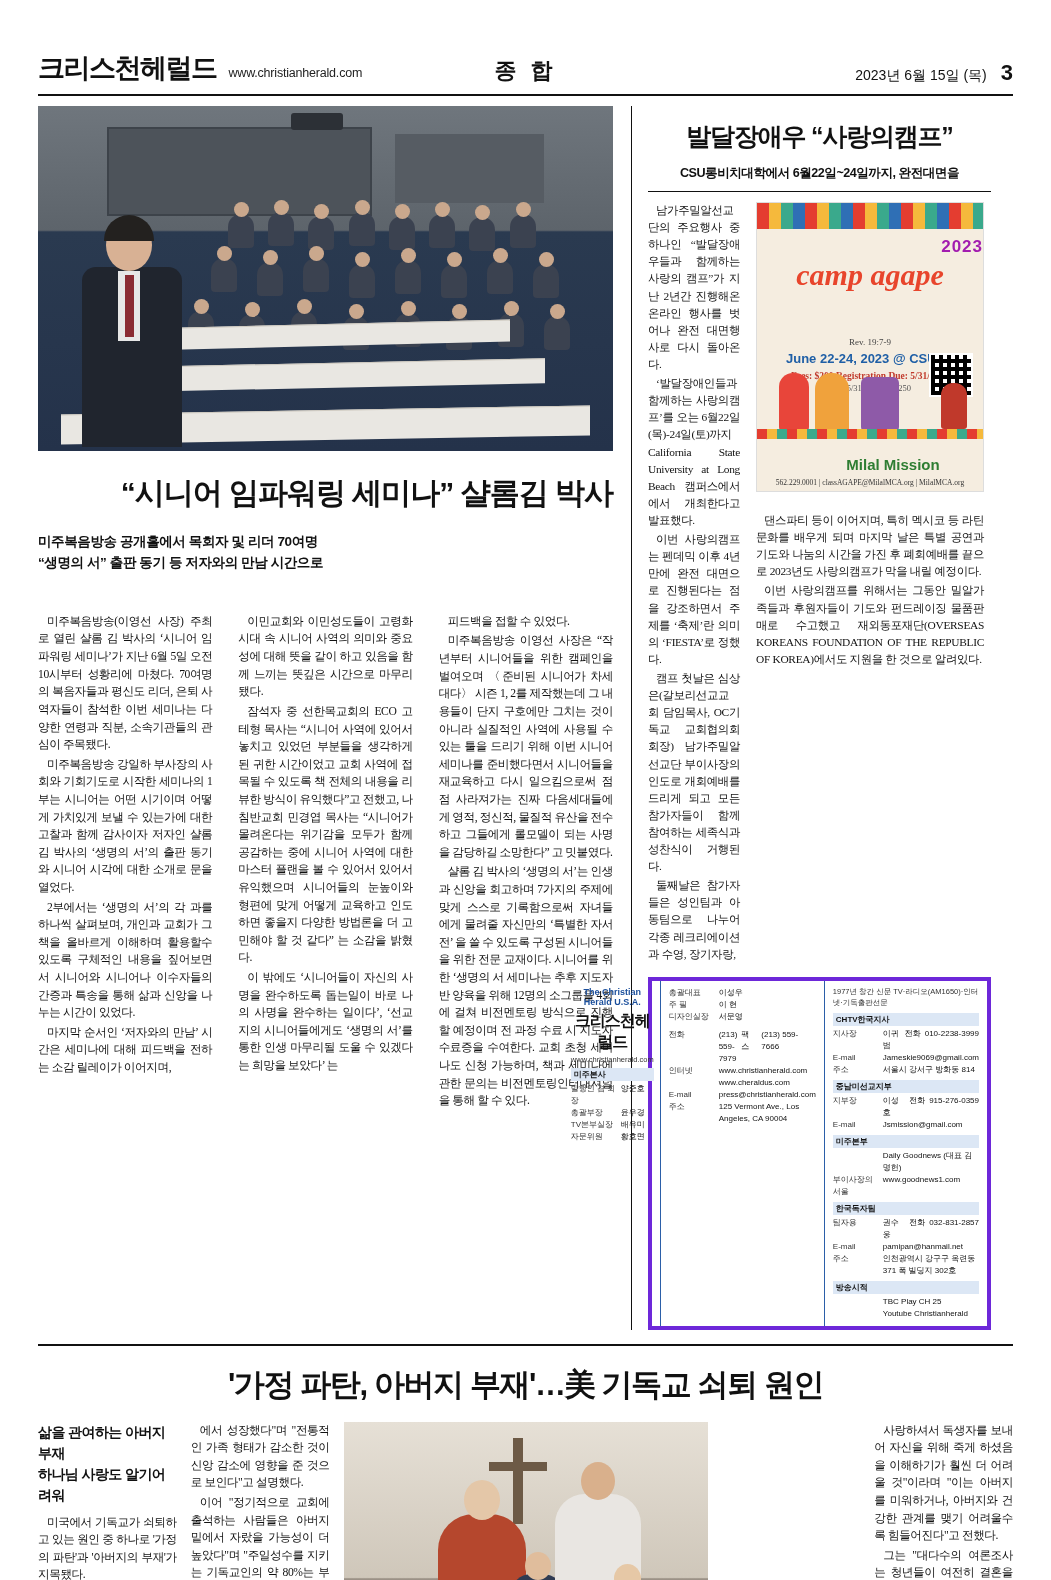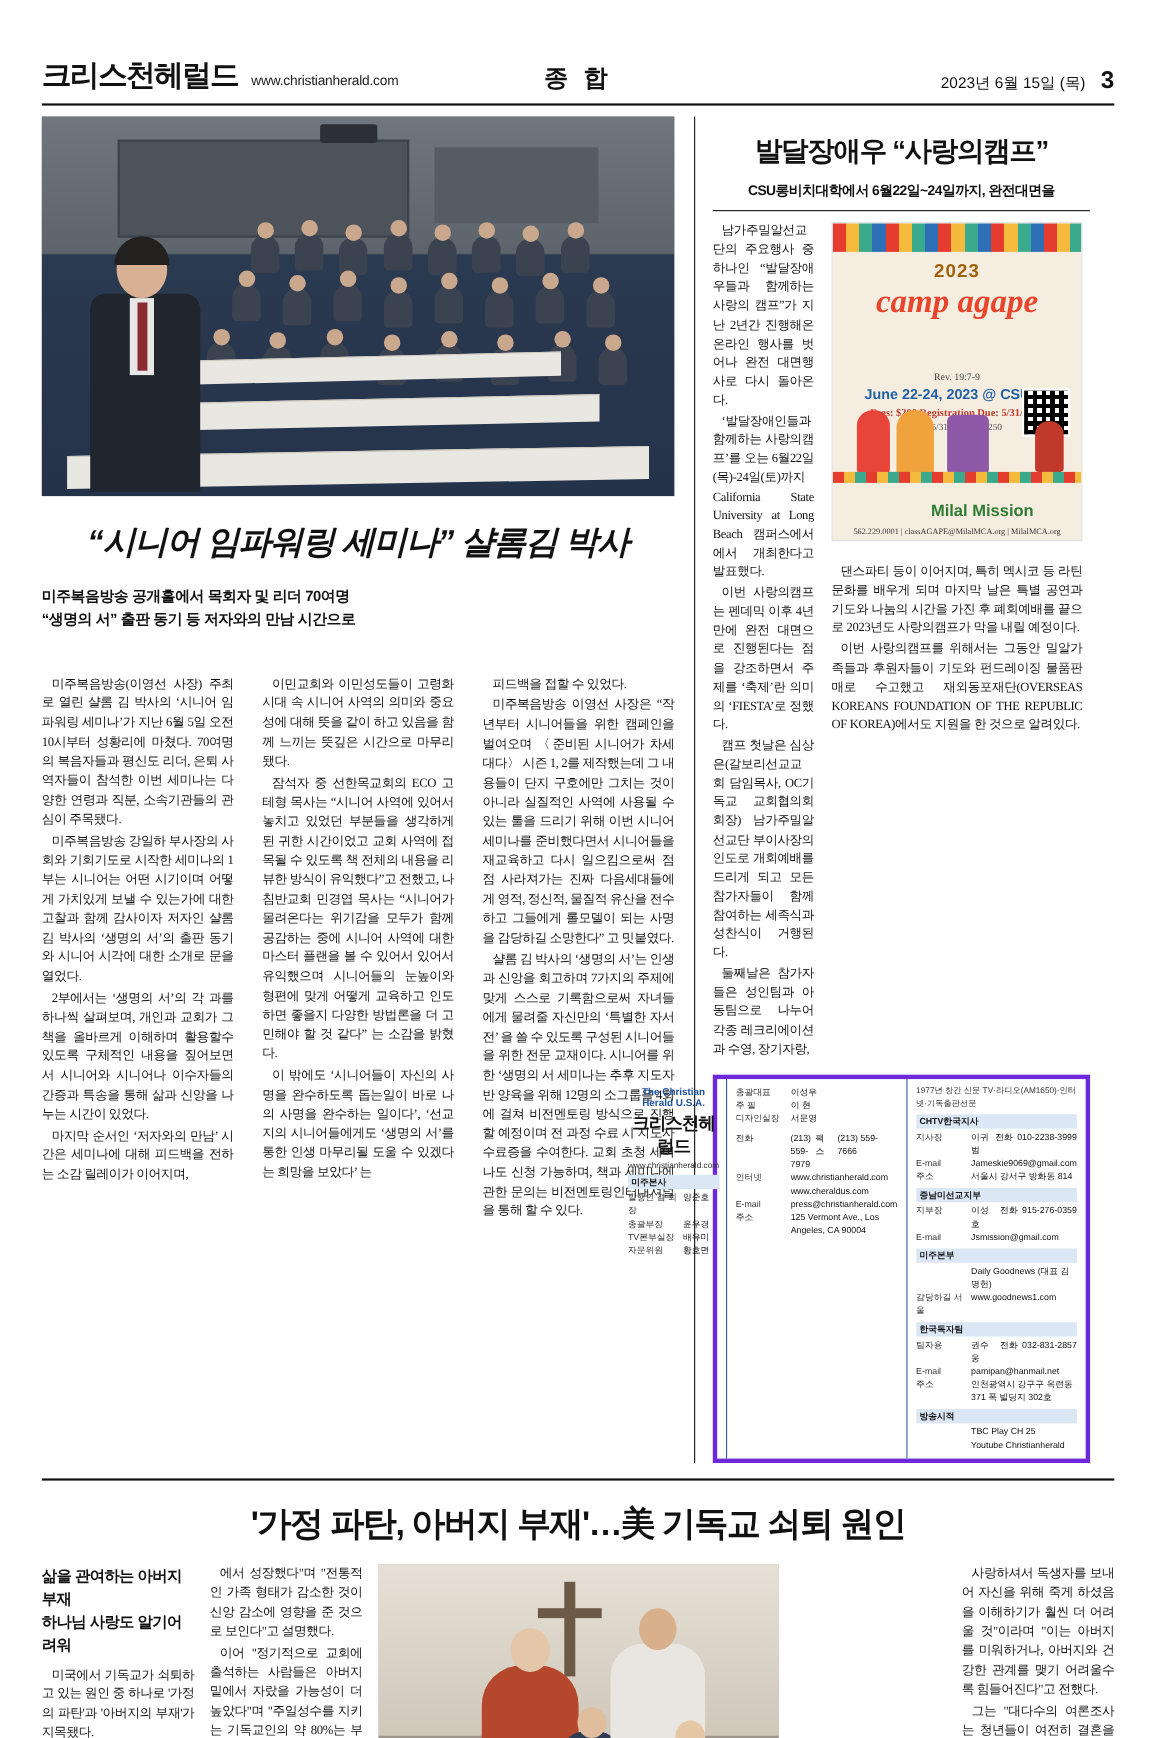--- a/index.html
+++ b/index.html
@@ -58,24 +58,23 @@
   .ph-speaker .head { position:absolute; left:28px; top:0; width:46px; height:52px; border-radius:50%; background:#d8b194;}
   .ph-speaker .hair { position:absolute; left:26px; top:-4px; width:50px; height:26px; border-radius:25px 25px 0 0; background:#23211f;}
   .ph-speaker .body { position:absolute; left:4px; top:48px; width:100px; height:180px; background:#20252e; border-radius:14px 14px 0 0;}
   .ph-speaker .shirt { position:absolute; left:40px; top:52px; width:22px; height:70px; background:#e7e7e7;}
   .ph-speaker .tie { position:absolute; left:47px; top:56px; width:9px; height:62px; background:#8a2b33;}
 
   .headline-main {
     font-family:"Liberation Sans", sans-serif;
     font-weight:bold;
     font-size:30px;
-    text-align:center;
+    text-align:right;
     letter-spacing:-1px;
     margin:22px 0 18px;
-    font-style:italic;
   }
   .deck {
     font-family:"Liberation Sans", sans-serif;
     font-weight:bold;
     font-size:13.5px;
     line-height:1.55;
     letter-spacing:-0.4px;
     margin-bottom:10px;
   }
   .cols3 { display:flex; gap:26px;margin-top:39px; }
@@ -94,21 +93,21 @@
     font-weight:bold; font-size:12.6px; text-align:center;
     letter-spacing:-0.5px; border-bottom:1px solid #111; padding-bottom:9px; margin-bottom:10px;
   }
   .box-body { display:flex; gap:16px; }
   .box-col { width:92px; font-size:11.4px; line-height:1.5; text-align:justify; letter-spacing:-0.3px;}
   .box-col p { margin:0 0 2px; text-indent:8px;}
   .poster { width:228px; height:290px; position:relative; overflow:hidden; border:1px solid #ddd; background:#fff;}
   .poster-top { position:absolute; top:0; left:0; right:0; height:26px; background:repeating-linear-gradient(90deg,#e43d30 0 12px,#f5b93c 12px 24px,#3aa98c 24px 36px,#2f6fb5 36px 48px);}
   .poster-bot { position:absolute; bottom:52px; left:0; right:0; height:10px; background:repeating-linear-gradient(90deg,#e43d30 0 10px,#f5b93c 10px 20px,#3aa98c 20px 30px);}
   .poster-bg { position:absolute; top:26px; left:0; right:0; bottom:0; background:#f5ede0;}
-  .poster-y2023 { position:absolute; top:34px; left:0; right:0; text-align:center; font-family:"Liberation Sans", sans-serif; font-weight:bold; font-size:17px; color:#a16207; letter-spacing:1px;}
+  .poster-y2023 { position:absolute; top:34px; left:0; right:0; text-align:right; font-family:"Liberation Sans", sans-serif; font-weight:bold; font-size:17px; color:#a21caf; letter-spacing:1px;}
   .poster-camp { position:absolute; top:55px; left:0; right:0; text-align:center; font-family:"Liberation Serif", serif; font-style:italic; font-weight:bold; font-size:30px; color:#e8452c;}
   .poster-fiesta { position:absolute; top:88px; left:0; right:0; text-align:center; font-family:"Liberation Serif", serif; font-style:italic; font-weight:bold; font-size:40px; color:#2b7bbd;}
   .poster-verse { position:absolute; top:134px; left:0; right:0; text-align:center; font-size:9px; color:#444;}
   .poster-dates { position:absolute; top:148px; left:0; right:0; text-align:center; font-family:"Liberation Sans", sans-serif; font-weight:bold; font-size:13px; color:#1f5fa6;}
   .poster-fees { position:absolute; top:168px; left:0; right:0; text-align:center; font-size:9.5px; color:#c0392b; font-weight:bold;}
   .poster-after { position:absolute; top:180px; left:0; right:0; text-align:center; font-size:8.5px; color:#555;}
   .poster-qr { position:absolute; right:10px; top:150px; width:44px; height:44px; background:
       repeating-linear-gradient(90deg,#000 0 4px,#fff 4px 8px),
       repeating-linear-gradient(0deg,#000 0 4px,transparent 4px 8px);
       background-blend-mode:multiply; border:2px solid #fff;}
@@ -384,21 +383,21 @@
             <span>E-mail</span>
             <span>Jsmission@gmail.com</span>
           </div>
 
           <div class="ib-h">미주본부</div>
           <div class="ib-row">
             <span></span>
             <span>Daily Goodnews (대표 김명헌)</span>
           </div>
           <div class="ib-row">
-            <span>감당하길 서울</span>
+            <span>부이사장의 서울</span>
             <span>www.goodnews1.com</span>
           </div>
 
           <div class="ib-h">한국독자팀</div>
           <div class="ib-row">
             <span>팀자용</span>
             <span>권수웅</span>
             <span>전화</span>
             <span>032-831-2857</span>
           </div>

